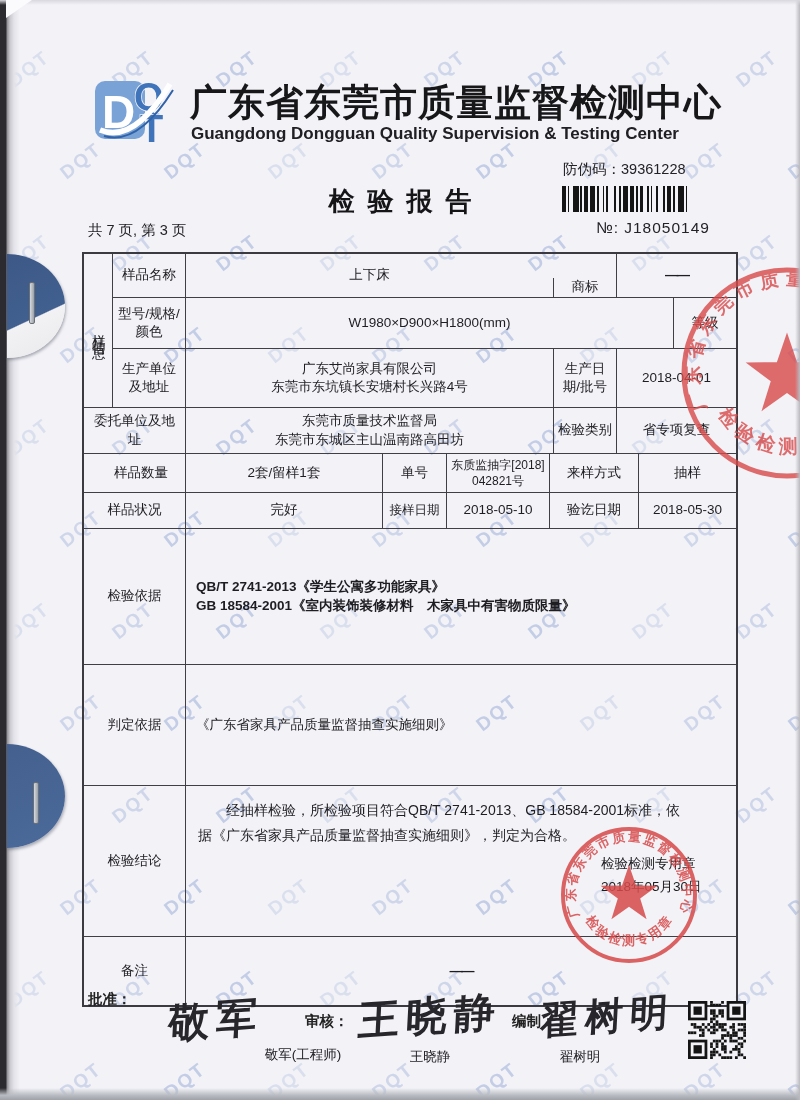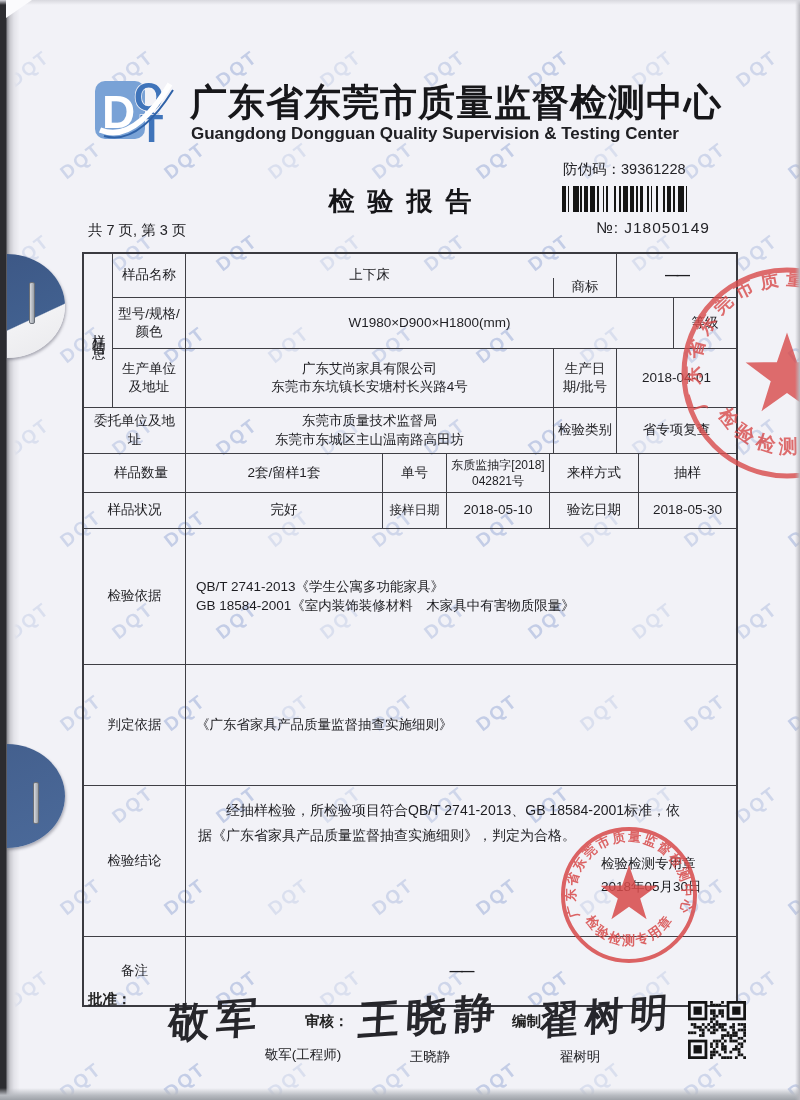--- a/index.html
+++ b/index.html
@@ -294,21 +294,21 @@
       <div class="cell" style="width:101px;">样品状况</div>
       <div class="cell bl" style="width:197px;">完好</div>
       <div class="cell bl" style="width:64px;font-size:12.5px;">接样日期</div>
       <div class="cell bl" style="width:103px;">2018-05-10</div>
       <div class="cell bl" style="width:89px;">验讫日期</div>
       <div class="cell bl" style="flex:1;">2018-05-30</div>
     </div>
 
     <div class="trow bt" style="height:135px;">
       <div class="cell" style="width:101px;">检验依据</div>
-      <div class="cell bl left-al" style="flex:1;justify-content:center;">
+      <div class="cell bl left-al" style="flex:1;justify-content:center;font-weight:bold;">
         <span>QB/T 2741-2013《学生公寓多功能家具》</span>
         <span>GB 18584-2001《室内装饰装修材料　木家具中有害物质限量》</span>
       </div>
     </div>
 
     <div class="trow bt" style="height:120px;">
       <div class="cell" style="width:101px;">判定依据</div>
       <div class="cell bl left-al" style="flex:1;justify-content:center;">
         <span>《广东省家具产品质量监督抽查实施细则》</span>
       </div>

